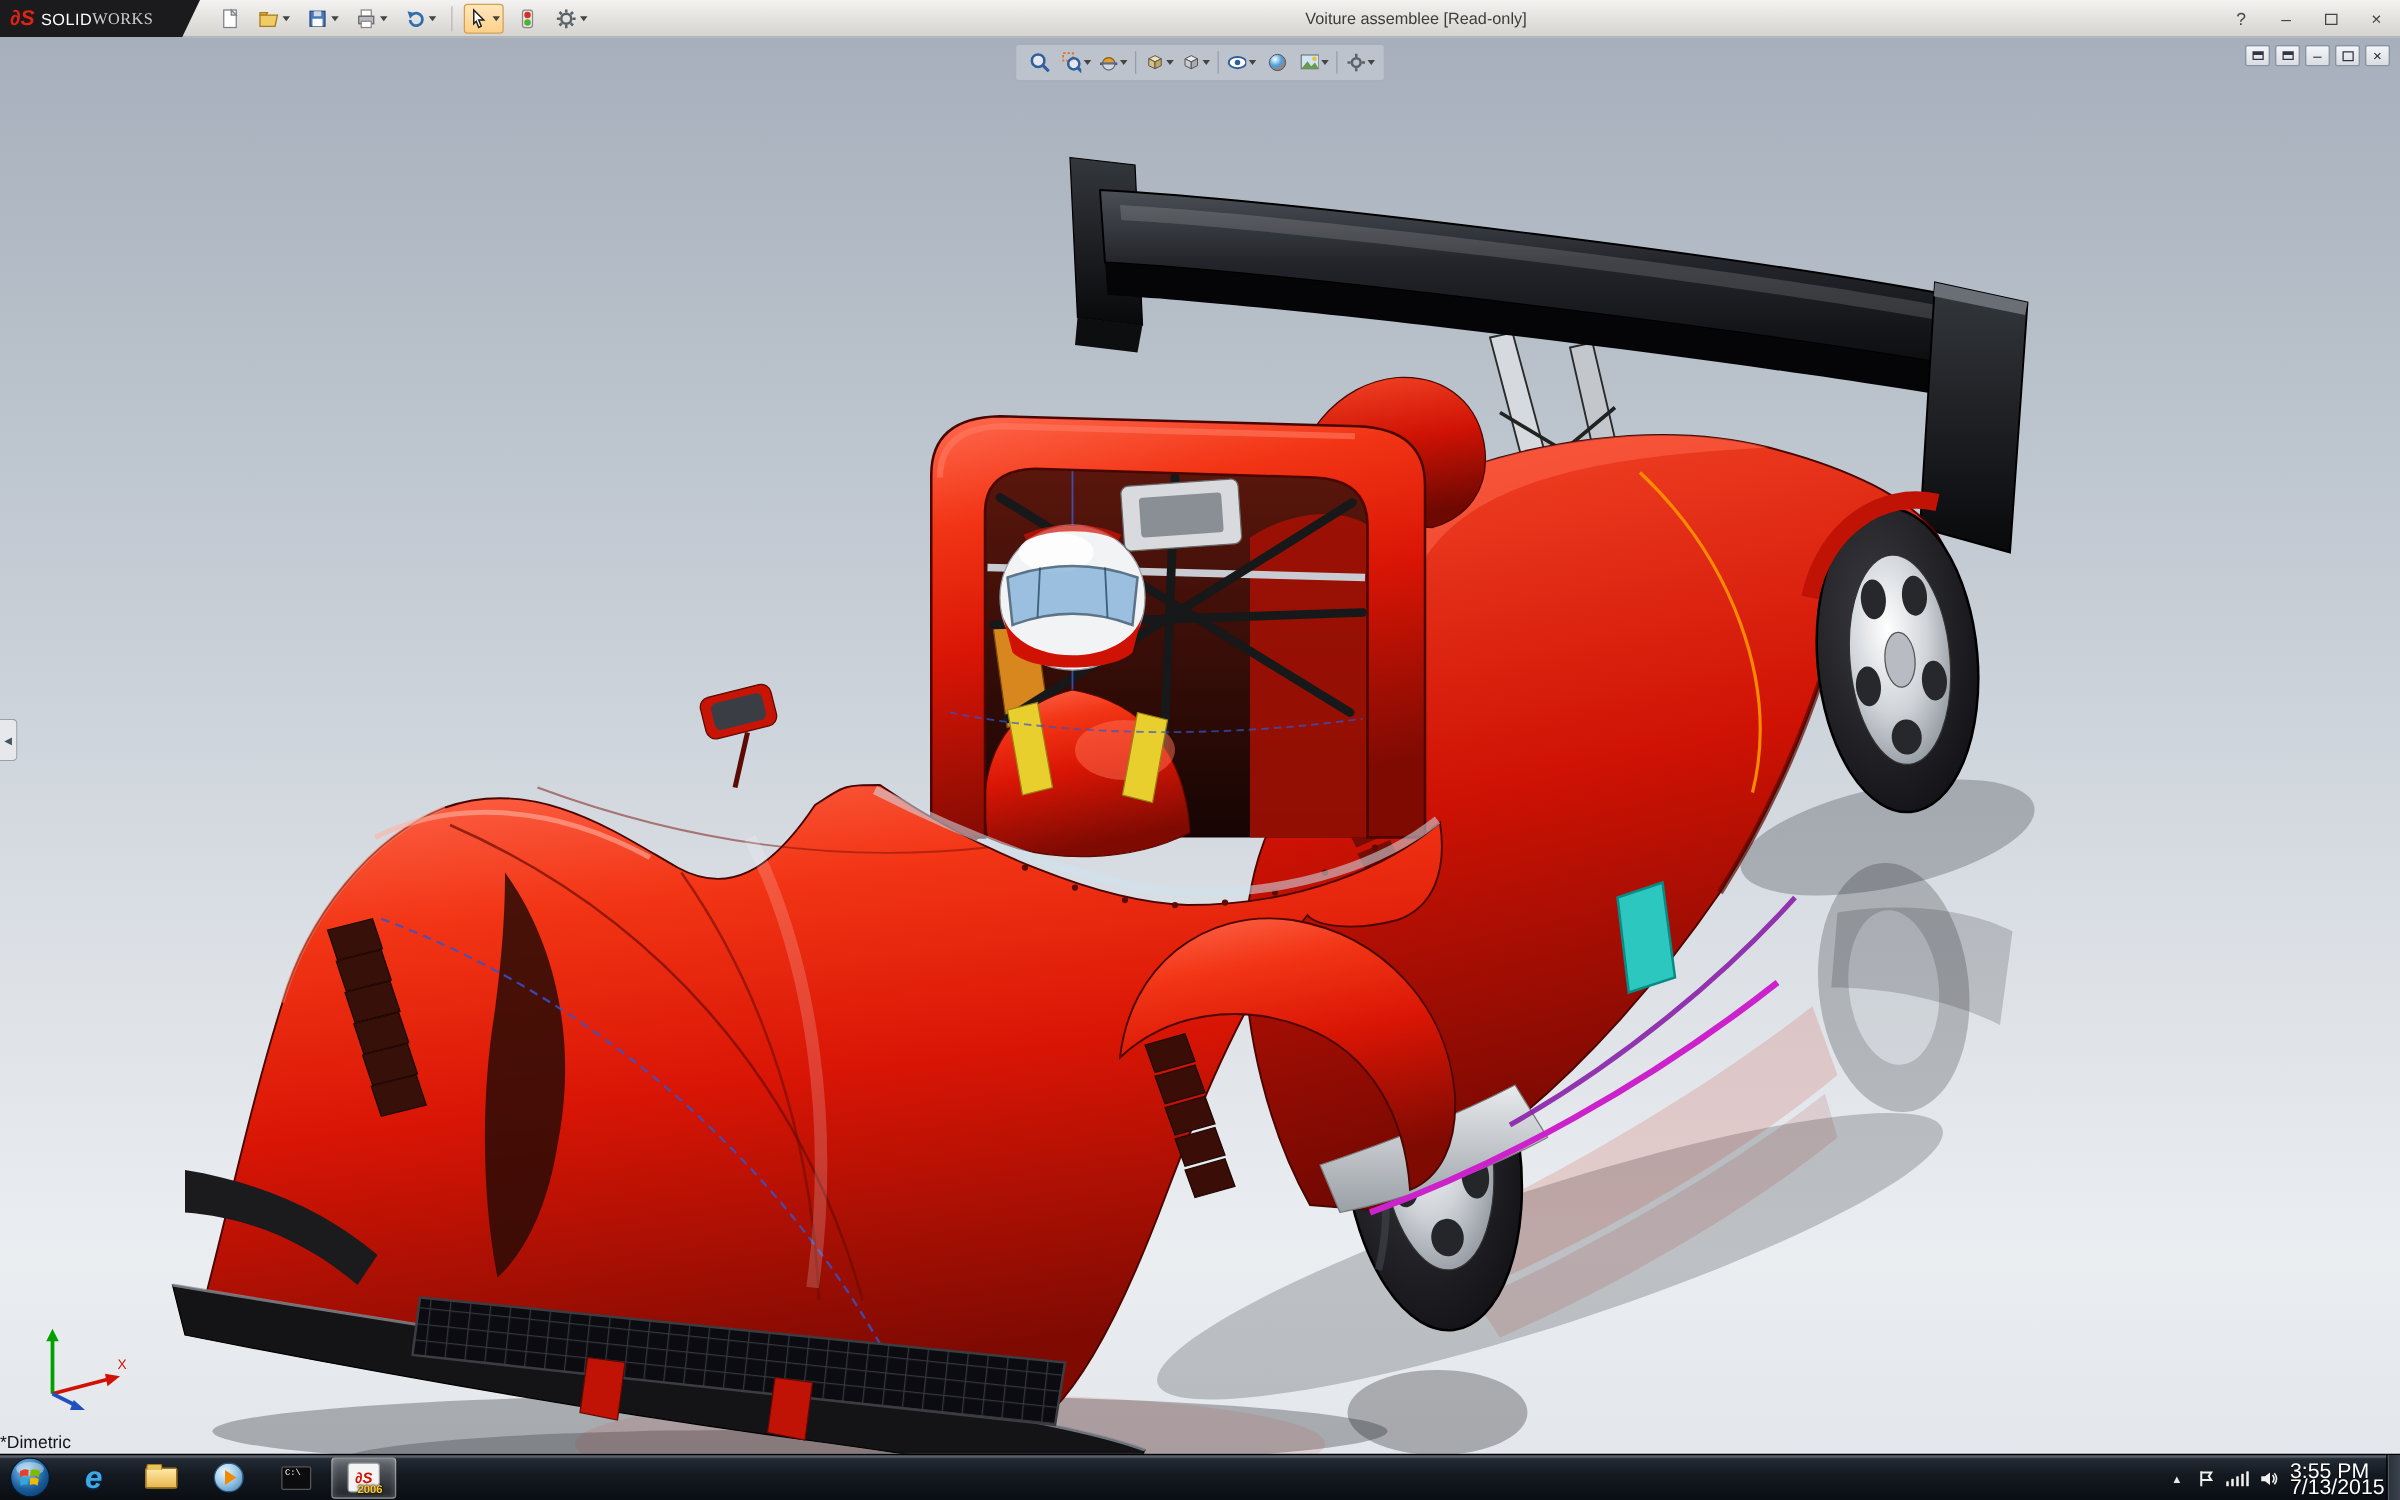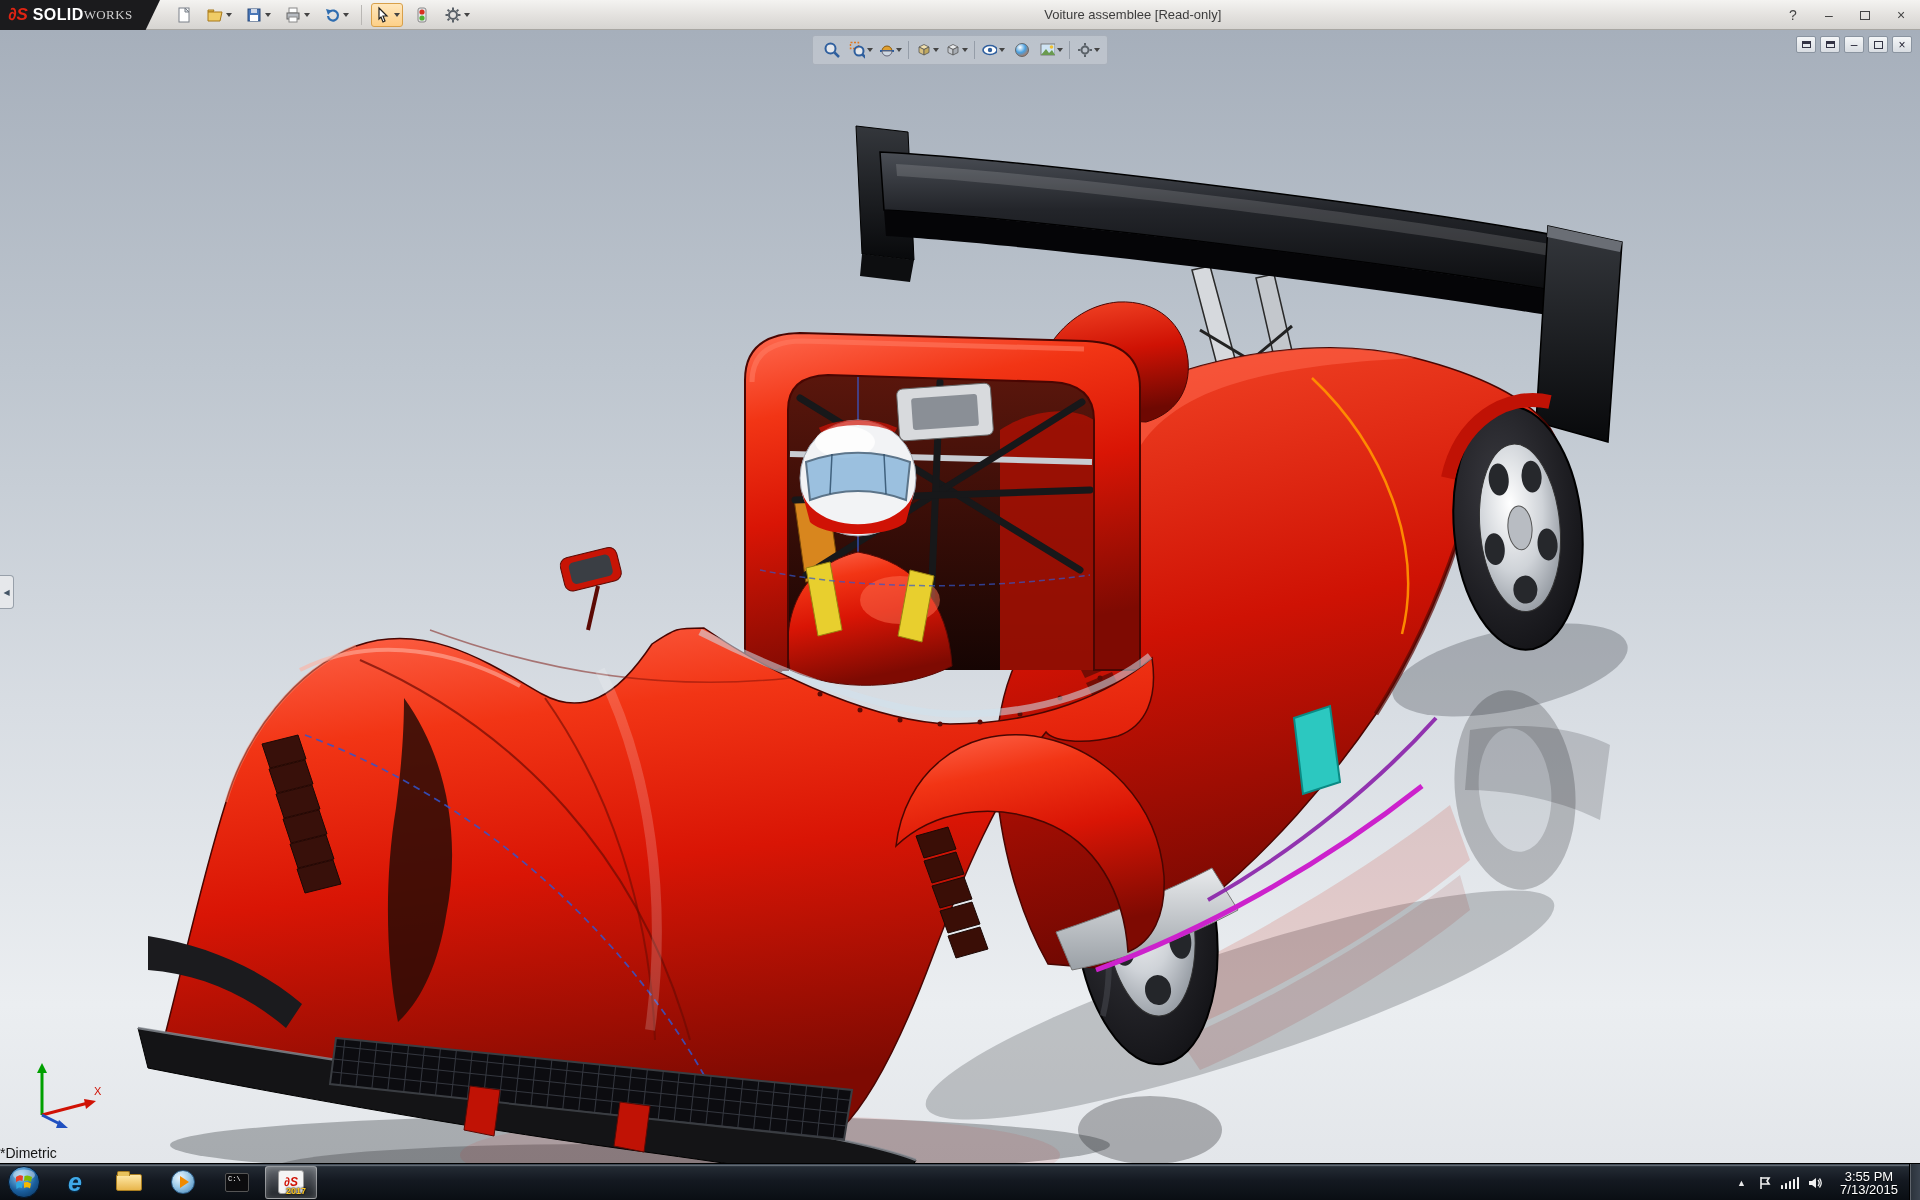--- a/index.html
+++ b/index.html
@@ -7,21 +7,21 @@
   .screen{position:relative;width:1920px;height:1200px;overflow:hidden;
     font-family:"Liberation Sans","DejaVu Sans",sans-serif;background:#dfe3e8;}
 
   
   .titlebar{position:absolute;left:0;top:0;width:1920px;height:30px;
     background:linear-gradient(180deg,#f4f3f1 0%,#e3e1de 55%,#d6d4d1 100%);
     border-bottom:1px solid #a8a6a2;}
   .logo{position:absolute;left:0;top:0;height:30px;width:160px;background:#1b1b1d;
     clip-path:polygon(0 0,100% 0,91% 100%,0 100%);display:flex;align-items:center;padding-left:8px;color:#fff;}
   .logo .mark{color:#e02413;font-weight:bold;font-style:italic;font-size:17px;margin-right:5px;}
-  .logo .b{font-weight:bold;font-size:16px;letter-spacing:.4px;color:#fff;}
+  .logo .b{font-weight:normal;font-size:13px;letter-spacing:.4px;color:#fff;}
   .logo .l{font-weight:normal;font-size:13px;letter-spacing:.4px;color:#cfcfcf;font-family:Liberation Serif, serif;}
   .tb-tools{position:absolute;left:172px;top:0;height:30px;display:flex;align-items:center;gap:7px;}
   .tb-btn{height:24px;min-width:24px;display:flex;align-items:center;justify-content:center;border-radius:3px;border:1px solid transparent;padding:0 2px;}
   .tb-btn.selected{background:linear-gradient(#ffe7bd,#fdd088);border:1px solid #d8a04a;}
   .dd{width:0;height:0;border-left:3.5px solid transparent;border-right:3.5px solid transparent;border-top:4px solid #444;margin-left:2px;}
   .tb-sep{width:1px;height:20px;background:#b9b7b4;margin:0 2px;}
   .wintitle{position:absolute;left:59%;top:0;transform:translateX(-50%);height:48px;line-height:30px;
     font-size:13px;color:#3c3c3c;white-space:nowrap;text-align:right;}
   .winctrl{position:absolute;right:6px;top:0;height:30px;display:flex;align-items:center;gap:10px;color:#444;}
   .wc{width:26px;height:20px;display:flex;align-items:center;justify-content:center;font-size:14px;border-radius:3px;}
@@ -64,21 +64,21 @@
   .folder-icon{position:relative;width:26px;height:17px;background:linear-gradient(#ffe9a8,#e8b64c);border:1px solid #a97d1f;border-radius:2px;}
   .folder-icon::before{content:"";position:absolute;left:0;top:-4px;width:11px;height:4px;background:#e8c25c;border:1px solid #a97d1f;border-bottom:none;border-radius:2px 2px 0 0;}
   .cmd-icon{width:24px;height:19px;background:#0c0c0e;border:1px solid #555;border-radius:2px;color:#fff;font-family:"Liberation Mono","DejaVu Sans Mono",monospace;font-size:7px;line-height:9px;padding:1px 2px;}
   .sw-icon{position:relative;width:26px;height:24px;background:#f4f4f4;border-radius:3px;border:1px solid #999;
     display:flex;align-items:center;justify-content:center;color:#d01205;font-weight:bold;font-style:italic;font-size:12px;}
   .sw-badge{position:absolute;right:-3px;bottom:-3px;color:#ffc81e;font-size:9px;font-weight:bold;font-style:normal;text-shadow:0 0 2px #000,0 0 2px #000;}
   .tray{position:absolute;right:14px;top:0;height:37px;display:flex;align-items:center;gap:9px;color:#fff;}
   .tray-arrow{font-size:9px;color:#e8e8e8;width:14px;text-align:center;}
   .net-bars{display:flex;align-items:flex-end;gap:1.5px;height:12px;}
   .net-bars i{display:block;width:2.5px;background:#f0f0f0;border-radius:.5px;}
-  .clock{font-size:13px;line-height:13px;text-align:center;width:74px;color:#fff;text-shadow:0 1px 1px #000;}
+  .clock{font-size:17px;line-height:13px;width:74px;color:#fff;text-shadow:0 1px 1px #000;}
   .show-desktop{position:absolute;right:0;top:0;width:11px;height:37px;background:linear-gradient(90deg,#2a313a,#3a434e);border-left:1px solid #000;box-shadow:inset 1px 0 0 rgba(255,255,255,.25);}
   .ie-e{color:#3fa9e8;font-size:25px;font-weight:bold;font-style:italic;text-shadow:0 1px 2px #06365c;line-height:25px;}
   .wmp{position:relative;width:24px;height:24px;border-radius:50%;background:radial-gradient(circle at 35% 30%,#eaf6ff,#9ecbe8 45%,#3e7fb5);border:1px solid #2a5a84;display:flex;align-items:center;justify-content:center;}
   .wmp i{width:0;height:0;border-left:9px solid #f08a00;border-top:6px solid transparent;border-bottom:6px solid transparent;margin-left:2px;}
 </style>
 </head>
 <body>
 
 <div class="screen">
 
@@ -523,21 +523,21 @@
     <div class="app-slot">
       <span class="wmp">
           <i></i>
         </span>
     </div>
     <div class="app-slot">
       <span class="cmd-icon">C:\</span>
     </div>
     <div class="app-slot active">
       <span class="sw-icon">∂S
-        <span class="sw-badge">2017</span>
+        <span class="sw-badge">2006</span>
       </span>
     </div>
 
     <div class="tray">
       <span class="tray-arrow">▲</span>
       <svg width="14" height="14">
         <path d="M3,1 L3,13 M3,2 L11,2 L9,5 L11,8 L3,8" stroke="#f0f0f0" stroke-width="1.6" fill="none"></path>
       </svg>
       <span class="net-bars">
         <i style="height:4px"></i>

